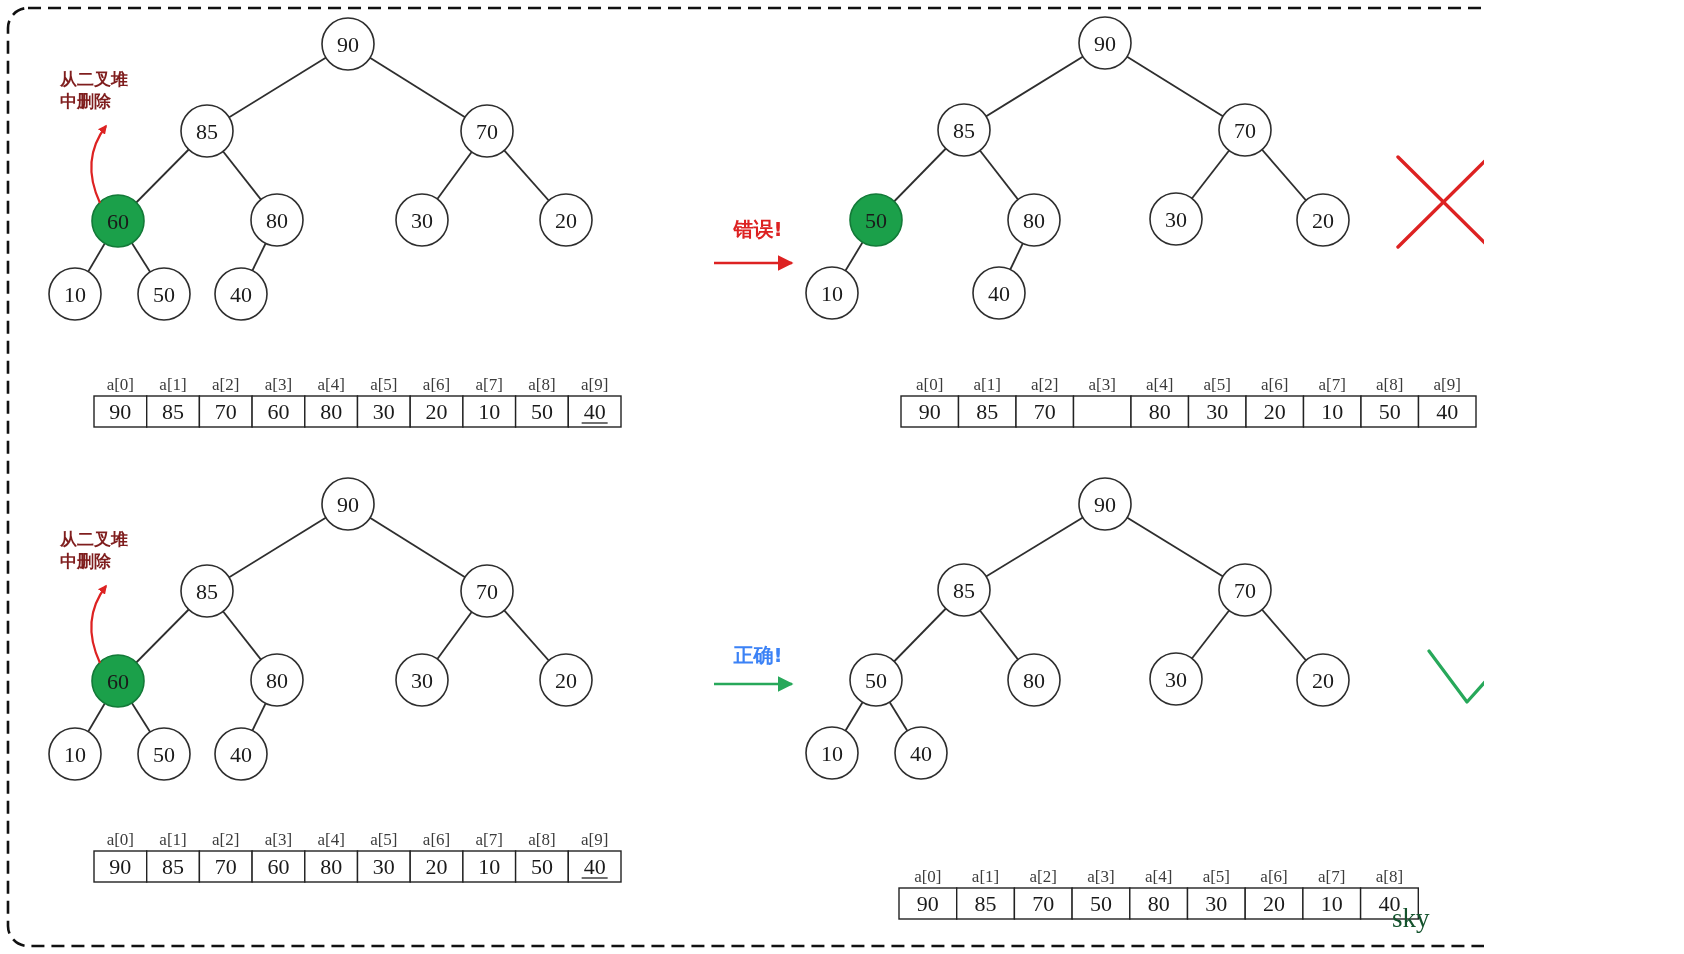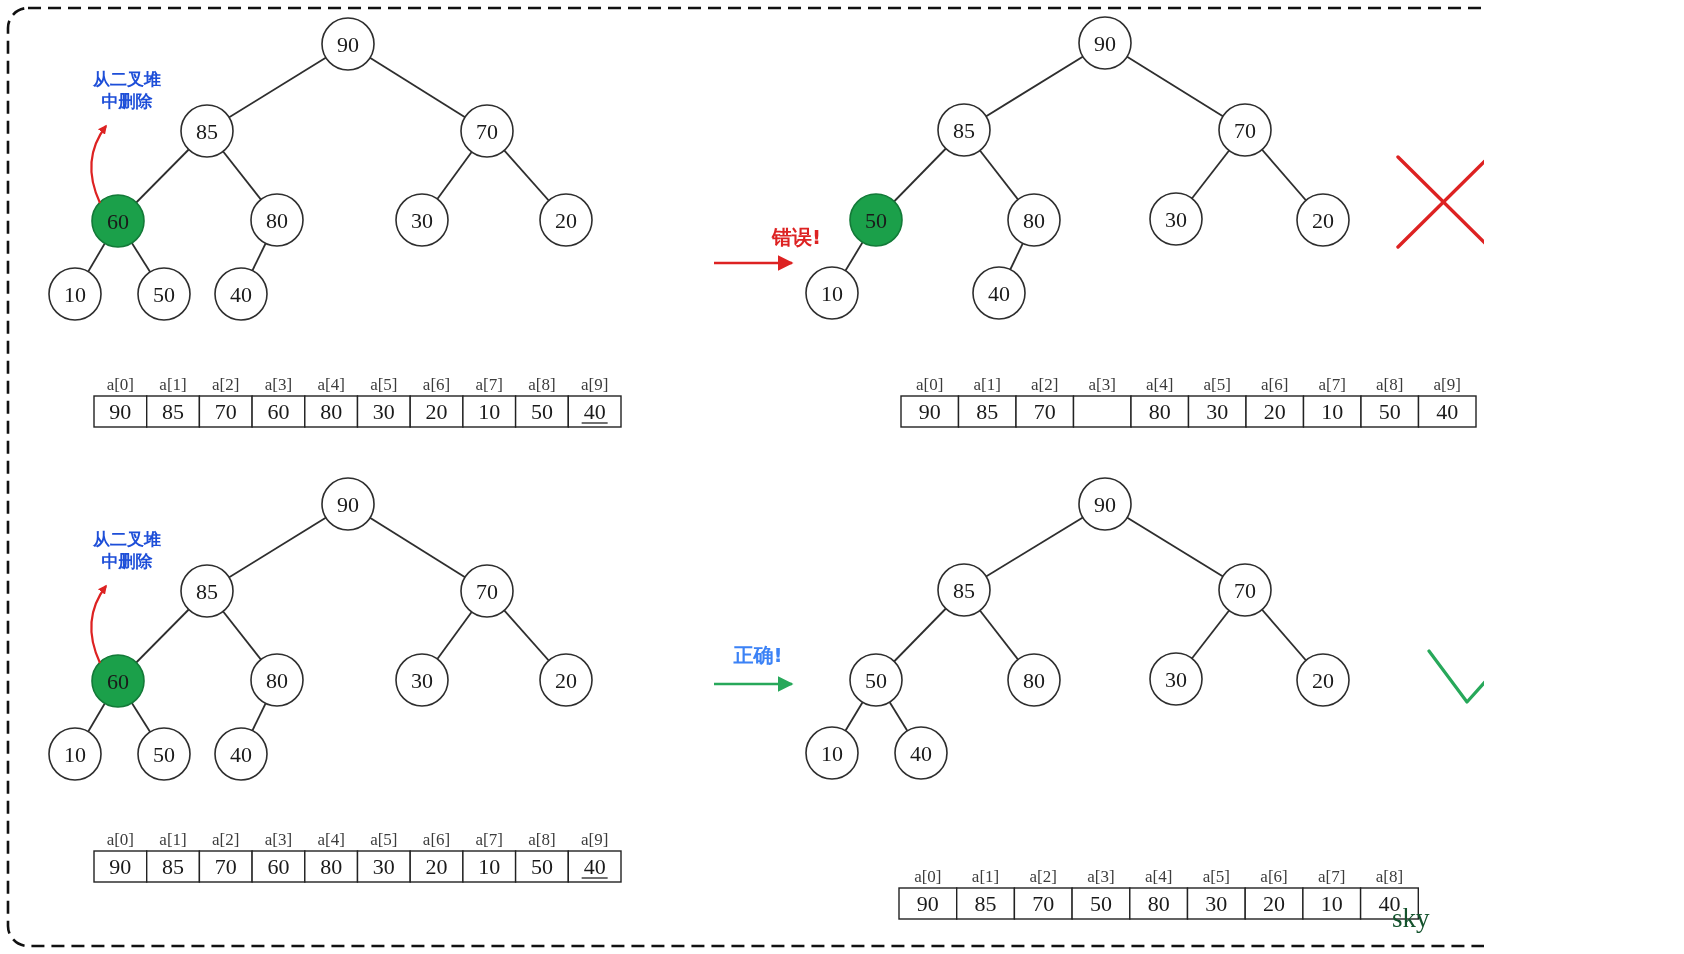--- a/index.html
+++ b/index.html
@@ -2,22 +2,22 @@
 <html><head>
 <meta charset="utf-8">
 <style>
   html,body{margin:0;padding:0;background:#ffffff;}
   .canvas{position:relative;width:1484px;height:954px;background:#ffffff;overflow:hidden;
           font-family:"Liberation Serif", serif;}
   svg{position:absolute;left:0;top:0;}
   .node-label{font-family:"Liberation Serif", serif;font-size:22px;fill:#1a1a1a;}
   .idx-label{font-family:"Liberation Serif", serif;font-size:17px;fill:#3c3c3c;}
   .cell-value{font-family:"Liberation Serif", serif;font-size:22px;fill:#1a1a1a;}
-  .note{position:absolute;width:134px;text-align:center;font-family:"DejaVu Sans", sans-serif;
-        font-size:17px;font-weight:bold;color:#1d4ed8;line-height:22px;}
+  .note{position:absolute;width:134px;text-align:left;font-family:"DejaVu Sans", sans-serif;
+        font-size:17px;font-weight:bold;color:#7f1d1d;line-height:22px;}
   .mid-label{position:absolute;width:126px;text-align:center;font-family:"DejaVu Sans", sans-serif;
         font-size:20px;font-weight:bold;}
   .mid-label.wrong{color:#dd2222;}
   .mid-label.correct{color:#3b82f6;text-align:center;}
   .wm-sky{position:absolute;font-family:"Liberation Serif", serif;font-size:27px;color:#14532d;}
   .wm-comm{position:absolute;font-family:"DejaVu Sans", sans-serif;font-size:12px;color:#1d4ed8;}
 </style>
 </head>
 <body>
 
@@ -293,20 +293,20 @@
   <div class="note" style="left:60px;top:68px;">
     <div>从二叉堆</div>
     <div>中删除</div>
   </div>
 
   <div class="note" style="left:60px;top:528px;">
     <div>从二叉堆</div>
     <div>中删除</div>
   </div>
 
-  <div class="mid-label wrong" style="left:695px;top:224px;text-align:right;">错误!</div>
+  <div class="mid-label wrong" style="left:695px;top:216px;">错误!</div>
 
   <div class="mid-label correct" style="left:695px;top:642px;">正确!</div>
 
   <div class="wm-sky" style="left:1392px;top:903px;">sky</div>
 
   <div class="wm-comm" style="left:1515px;top:926px;">@稀土掘金技术社区</div>
 </div>
 
 </body></html>

